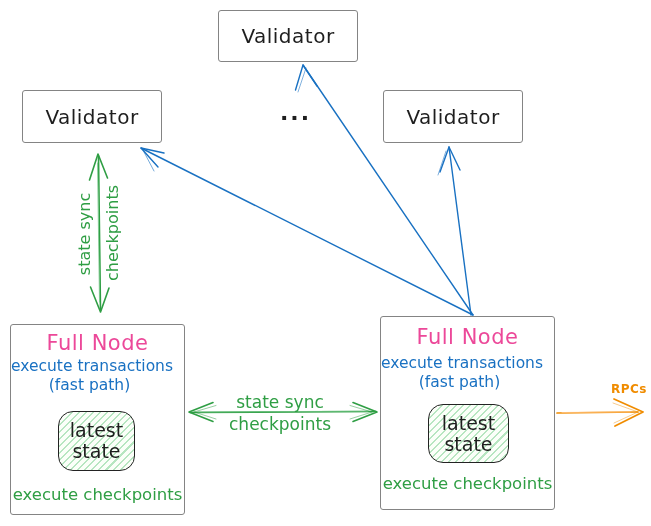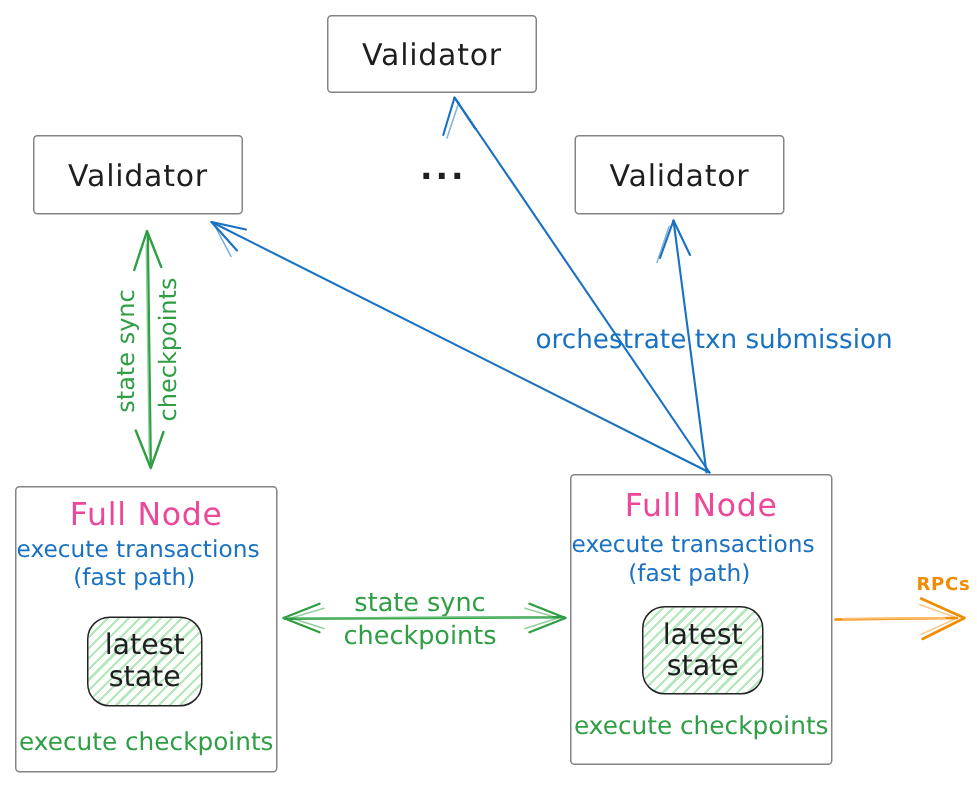--- a/index.html
+++ b/index.html
@@ -199,17 +199,16 @@
   </div>
 
   <span class="vlabel" style="left:84px; top:234px;">state sync</span>
   <span class="vlabel" style="left:112px; top:233px;">checkpoints</span>
 
   <div class="label label-green h-sync-label">
     <div>state sync</div>
     <div>checkpoints</div>
   </div>
 
-  <div class="label label-blue orchestrate-label">orchestrate txn submission</div>
 
   <div class="label label-orange rpcs-label">RPCs</div>
 
 </div>
 
 </body></html>

